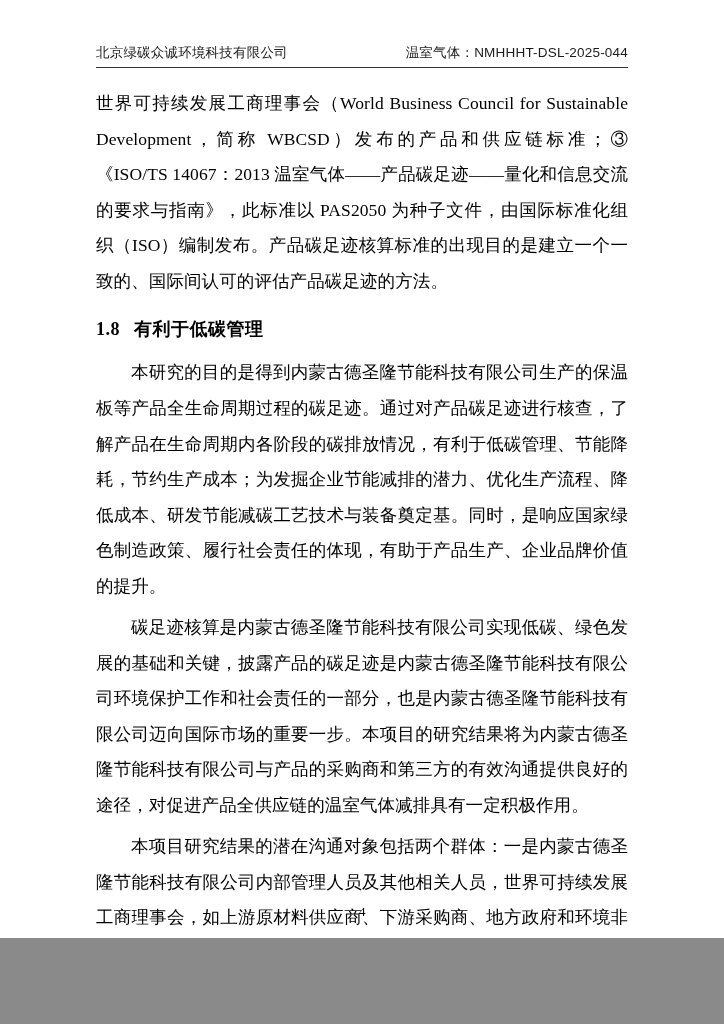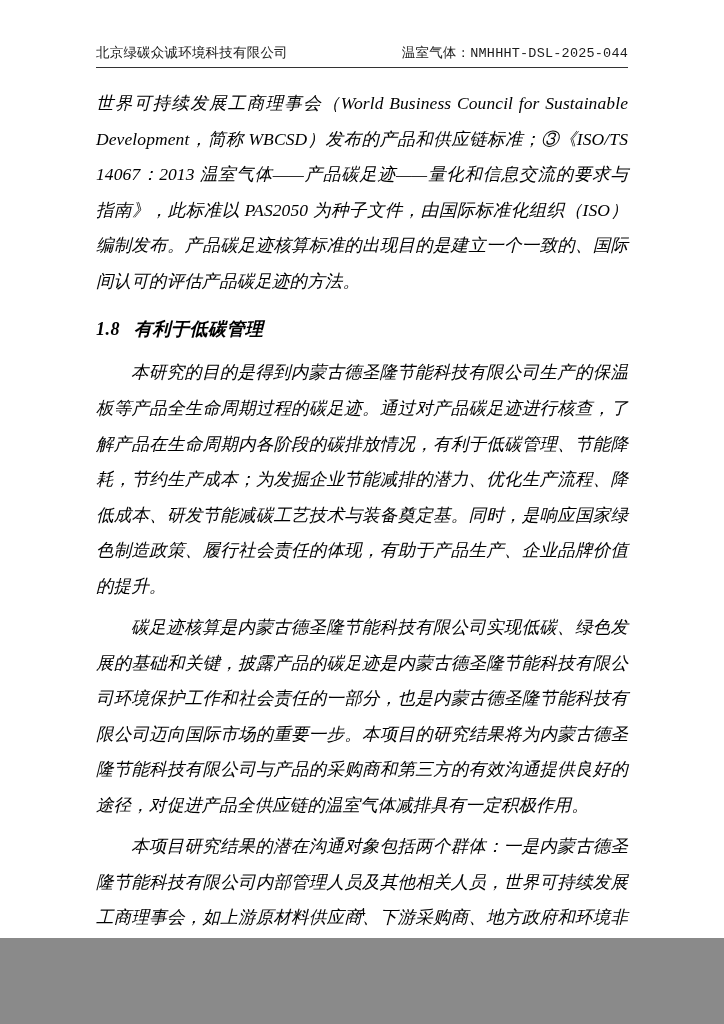--- a/index.html
+++ b/index.html
@@ -39,32 +39,31 @@
   .header-left {
     font-family: "Liberation Serif", serif;
     font-size: 13.5px;
   }
   .header-right {
     font-family: "Liberation Serif", serif;
     font-size: 13.5px;
     white-space: nowrap;
   }
   .header-right .code {
-    font-family: Liberation Mono, monospace;
+    font-family: Liberation Sans, sans-serif;
     text-align: center;
   }
   .body-text {
     margin-top: 18px;
     font-size: 17.5px;
     line-height: 2.03;
     color: #000;
     text-align: justify;
     text-justify: inter-ideograph;
     letter-spacing: 0.1px;
-    font-style: italic;
   }
   p.para {
     margin: 0 0 0 0;
   }
   p.indent {
     text-indent: 2em;
   }
   h2.section-title {
     font-size: 18px;
     font-weight: bold;

